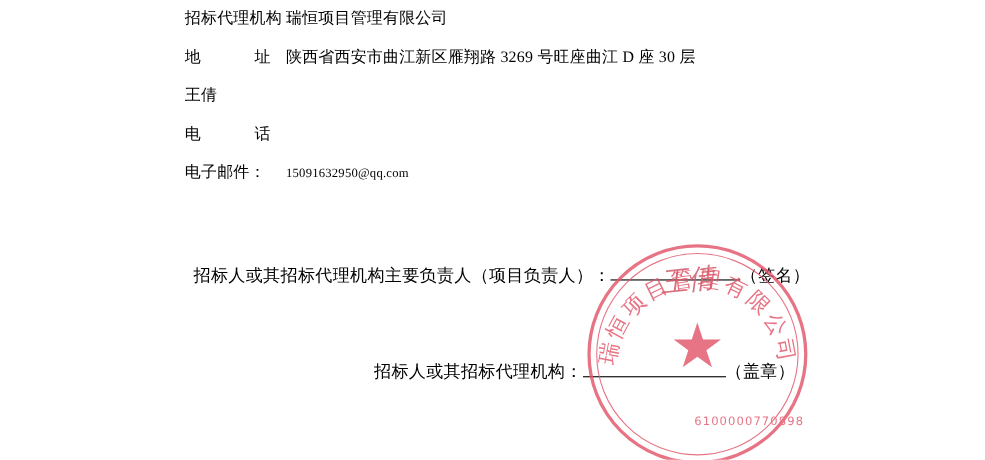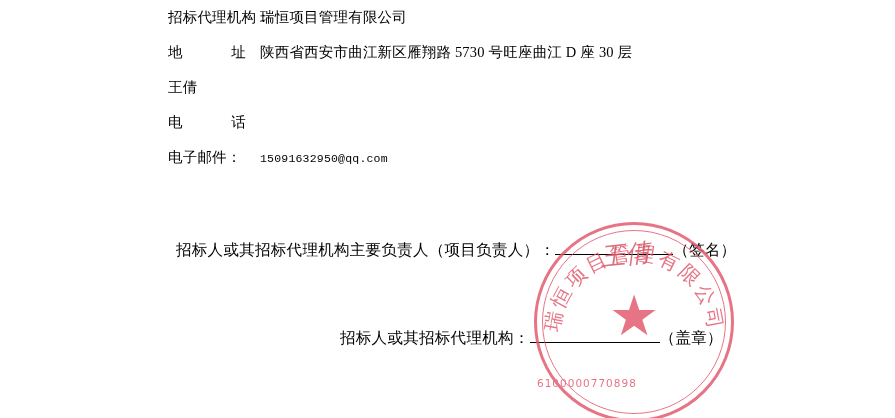--- a/index.html
+++ b/index.html
@@ -49,21 +49,21 @@
     padding-right: 14px;
   }
   .info-label.spread span { display: inline-block; }
   .info-value {
     letter-spacing: 0.2px;
   }
   .info-value.mono {
     font-family: "Liberation Serif", "DejaVu Serif", serif;
   }
   .info-value.email {
-    font-family: Liberation Mono, monospace;
+    font-family: Liberation Serif, serif;
     font-size: 11.5px;
   }
 
   
   .sign-line-1 {
     position: absolute;
     left: 176px;
     top: 240px;
     font-size: 15.5px;
     white-space: nowrap;
@@ -141,21 +141,21 @@
     fill: #e2566a;
     font-family: "Liberation Serif", "DejaVu Serif", serif;
     font-size: 20px;
     letter-spacing: 3px;
   }
   .seal-code {
     position: absolute;
     left: 0;
     bottom: 30px;
     width: 194px;
-    text-align: left;
+    text-align: right;
     color: #e2566a;
     font-family: "DejaVu Sans", sans-serif;
     font-size: 10.5px;
     letter-spacing: 1px;
   }
 </style>
 </head>
 <body>
 
 <div class="page">
@@ -165,21 +165,21 @@
     <div class="info-row">
       <div class="info-label">招标代理机构：</div>
       <div class="info-value">瑞恒项目管理有限公司</div>
     </div>
 
     <div class="info-row">
       <div class="info-label spread">
         <span>地</span>
         <span>址</span>
       </div>
-      <div class="info-value">陕西省西安市曲江新区雁翔路 5730 号旺座曲江 D 座 30 层</div>
+      <div class="info-value">陕西省西安市曲江新区雁翔路 3269 号旺座曲江 D 座 30 层</div>
     </div>
 
     <div class="info-row">
       <div class="info-value">王倩</div>
     </div>
 
     <div class="info-row">
       <div class="info-label spread">
         <span>电</span>
         <span>话</span>

